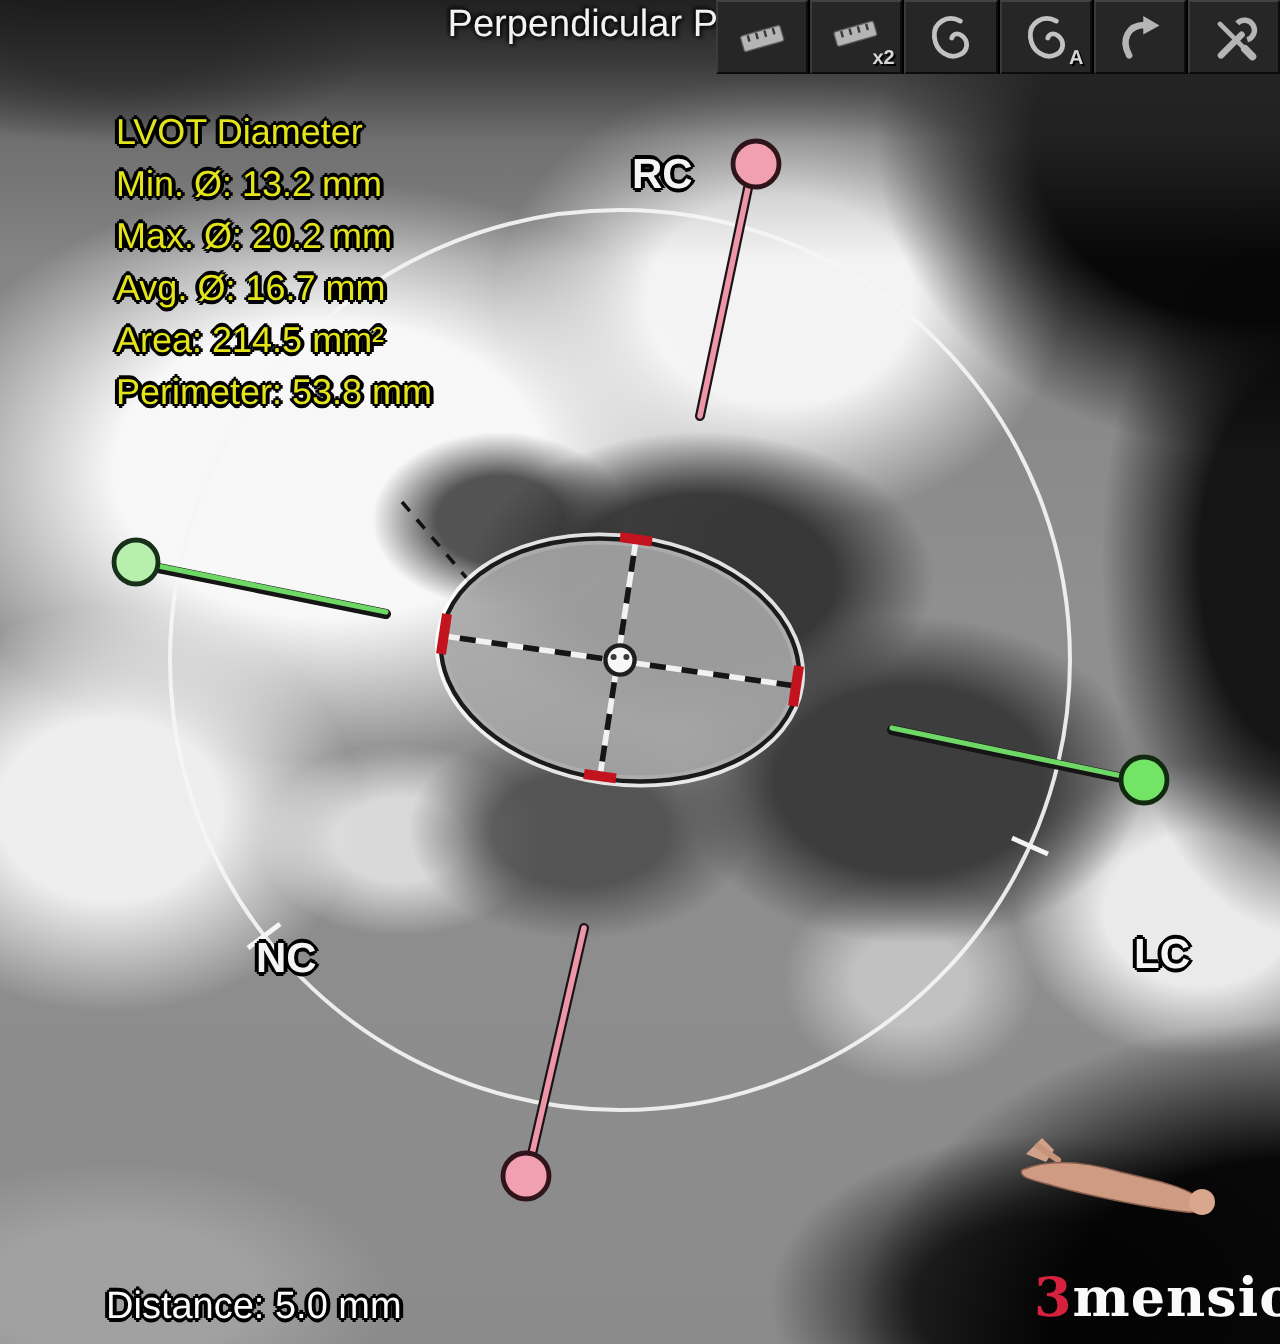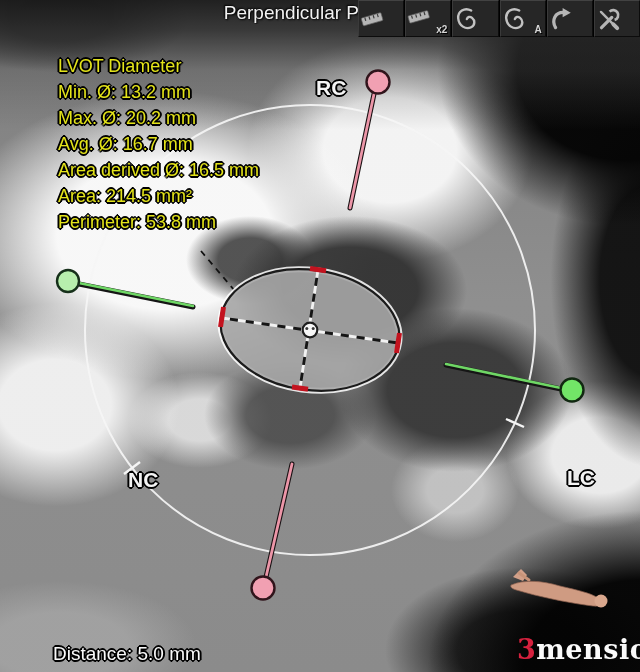--- a/index.html
+++ b/index.html
@@ -60,21 +60,21 @@
   .logo .l3{color:#d5213e;}
   .logo .lrest{color:#fafafa;}
   
   .toolbar{
     position:absolute;left:358px;top:0;width:282px;height:37px;
     display:flex;gap:1px;background:#000;
   }
   .tbtn{
     position:relative;flex:1 1 0;background:#262626;
     border:1px solid #0c0c0c;border-top-color:#424242;border-left-color:#3a3a3a;
-    display:flex;align-items:center;justify-content:flex-start;padding:0;cursor:pointer;
+    display:flex;align-items:center;justify-content:center;padding:0;cursor:pointer;
   }
   .tbtn svg{display:block;}
   .badge{
     position:absolute;right:3px;bottom:0;color:#d6d6d6;font-size:10px;font-weight:bold;
     text-shadow:1px 1px 0 #000;line-height:12px;
   }
   .body-fig{position:absolute;left:505px;top:565px;}
 </style>
 </head>
 <body>
@@ -195,21 +195,20 @@
       </span>
       <span class="badge"></span>
     </button>
   </div>
 
   <div class="meas outl">
     <div>LVOT Diameter</div>
     <div>Min. Ø: 13.2 mm</div>
     <div>Max. Ø: 20.2 mm</div>
     <div>Avg. Ø: 16.7 mm</div>
-    <div>Area derived Ø: 16.5 mm</div>
     <div>Area: 214.5 mm²</div>
     <div>Perimeter: 53.8 mm</div>
   </div>
 
   <div class="cusp rc outl">RC</div>
   <div class="cusp nc outl">NC</div>
   <div class="cusp lc outl">LC</div>
 
   <svg class="body-fig" width="105" height="46" viewBox="0 0 105 46">
     <path d="M8 12 L16 4 L22 10 L18 16 Z" fill="#d2a089"></path>

